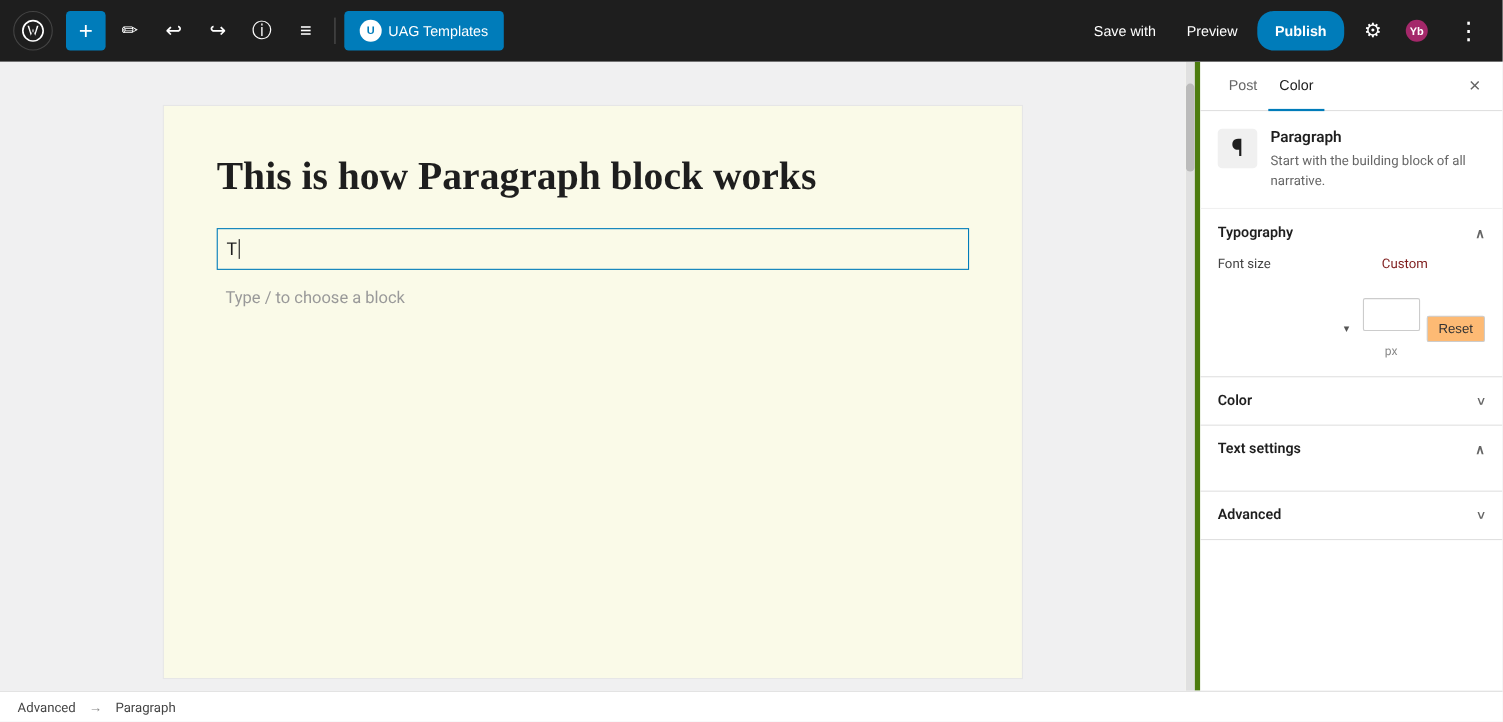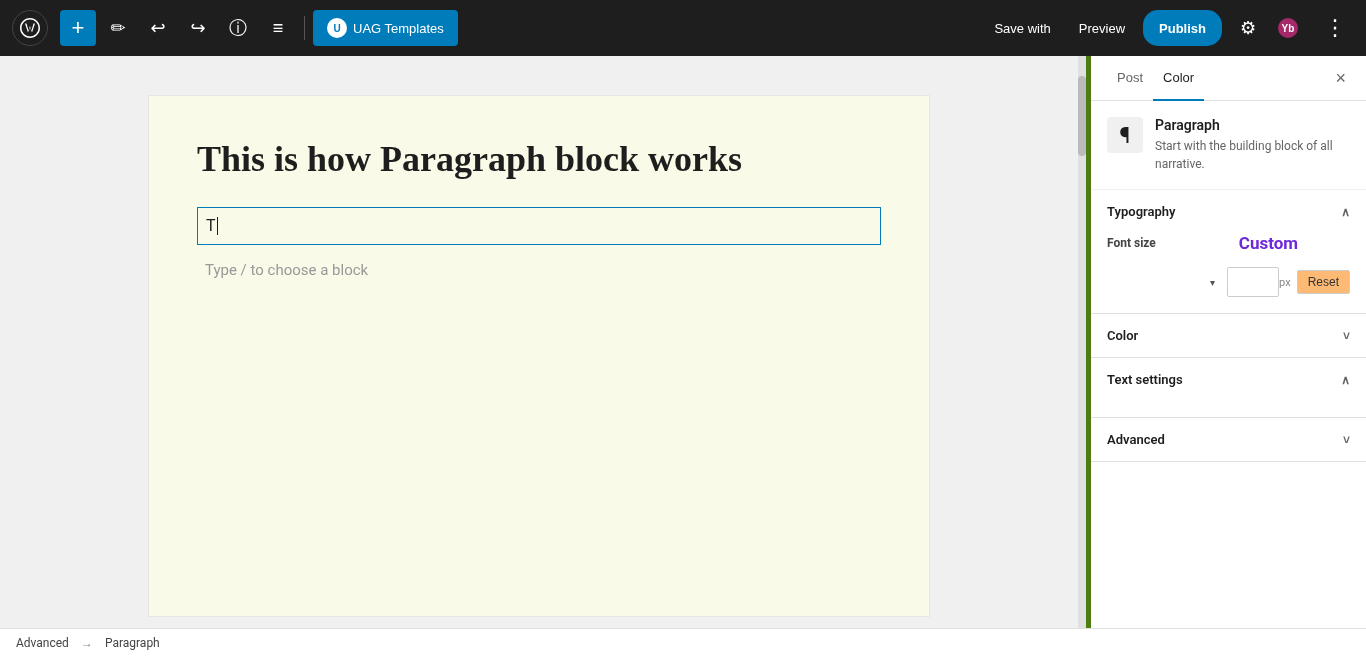--- a/index.html
+++ b/index.html
@@ -368,21 +368,22 @@
       right: 6px;
       top: 50%;
       transform: translateY(-50%);
       font-size: 10px;
       pointer-events: none;
       color: #555;
     }
     .custom-px-wrap {
       display: flex;
       align-items: center;
-      gap: 0;
+      gap: 12px;
+      flex-direction: column;
     }
     .custom-px-input {
       width: 52px;
       height: 30px;
       border: 1px solid #ccc;
       border-radius: 2px;
       padding: 0 6px;
       font-size: 12px;
     }
     .px-label {
@@ -474,22 +475,21 @@
       align-items: center;
       justify-content: center;
       width: 28px;
       height: 28px;
     }
 
     .font-row {
       display: flex;
       align-items: center;
       justify-content: space-between;
-      margin-bottom: 14px;
-      font-weight: bold;
+      margin-bottom: 24px;
     }
   </style>
 </head>
 <body>
 
 <div class="toolbar">
   <div class="toolbar-left">
 
     <div class="wp-logo">
       <svg viewBox="0 0 24 24" fill="white" xmlns="http://www.w3.org/2000/svg">
@@ -599,21 +599,21 @@
 
     <div class="panel">
       <div class="panel-header">
         <span>Typography</span>
         <span class="chevron">∧</span>
       </div>
       <div class="panel-content">
 
         <div class="font-row">
           <span style="font-size:12px;color:#444;">Font size</span>
-          <span style="font-size:17px;color:#6d28d9; margin-right:52px;">Custom</span>
+          <span style="font-size:12px;color:#7f1d1d; margin-right:52px;">Custom</span>
         </div>
 
         <div class="font-size-controls">
           <div class="font-size-select-wrap">
             <span class="select-chevron">▾</span>
           </div>
           <div class="custom-px-wrap">
             <input type="text" class="custom-px-input" value="" style="">
             <span class="px-label">px</span>
           </div>

